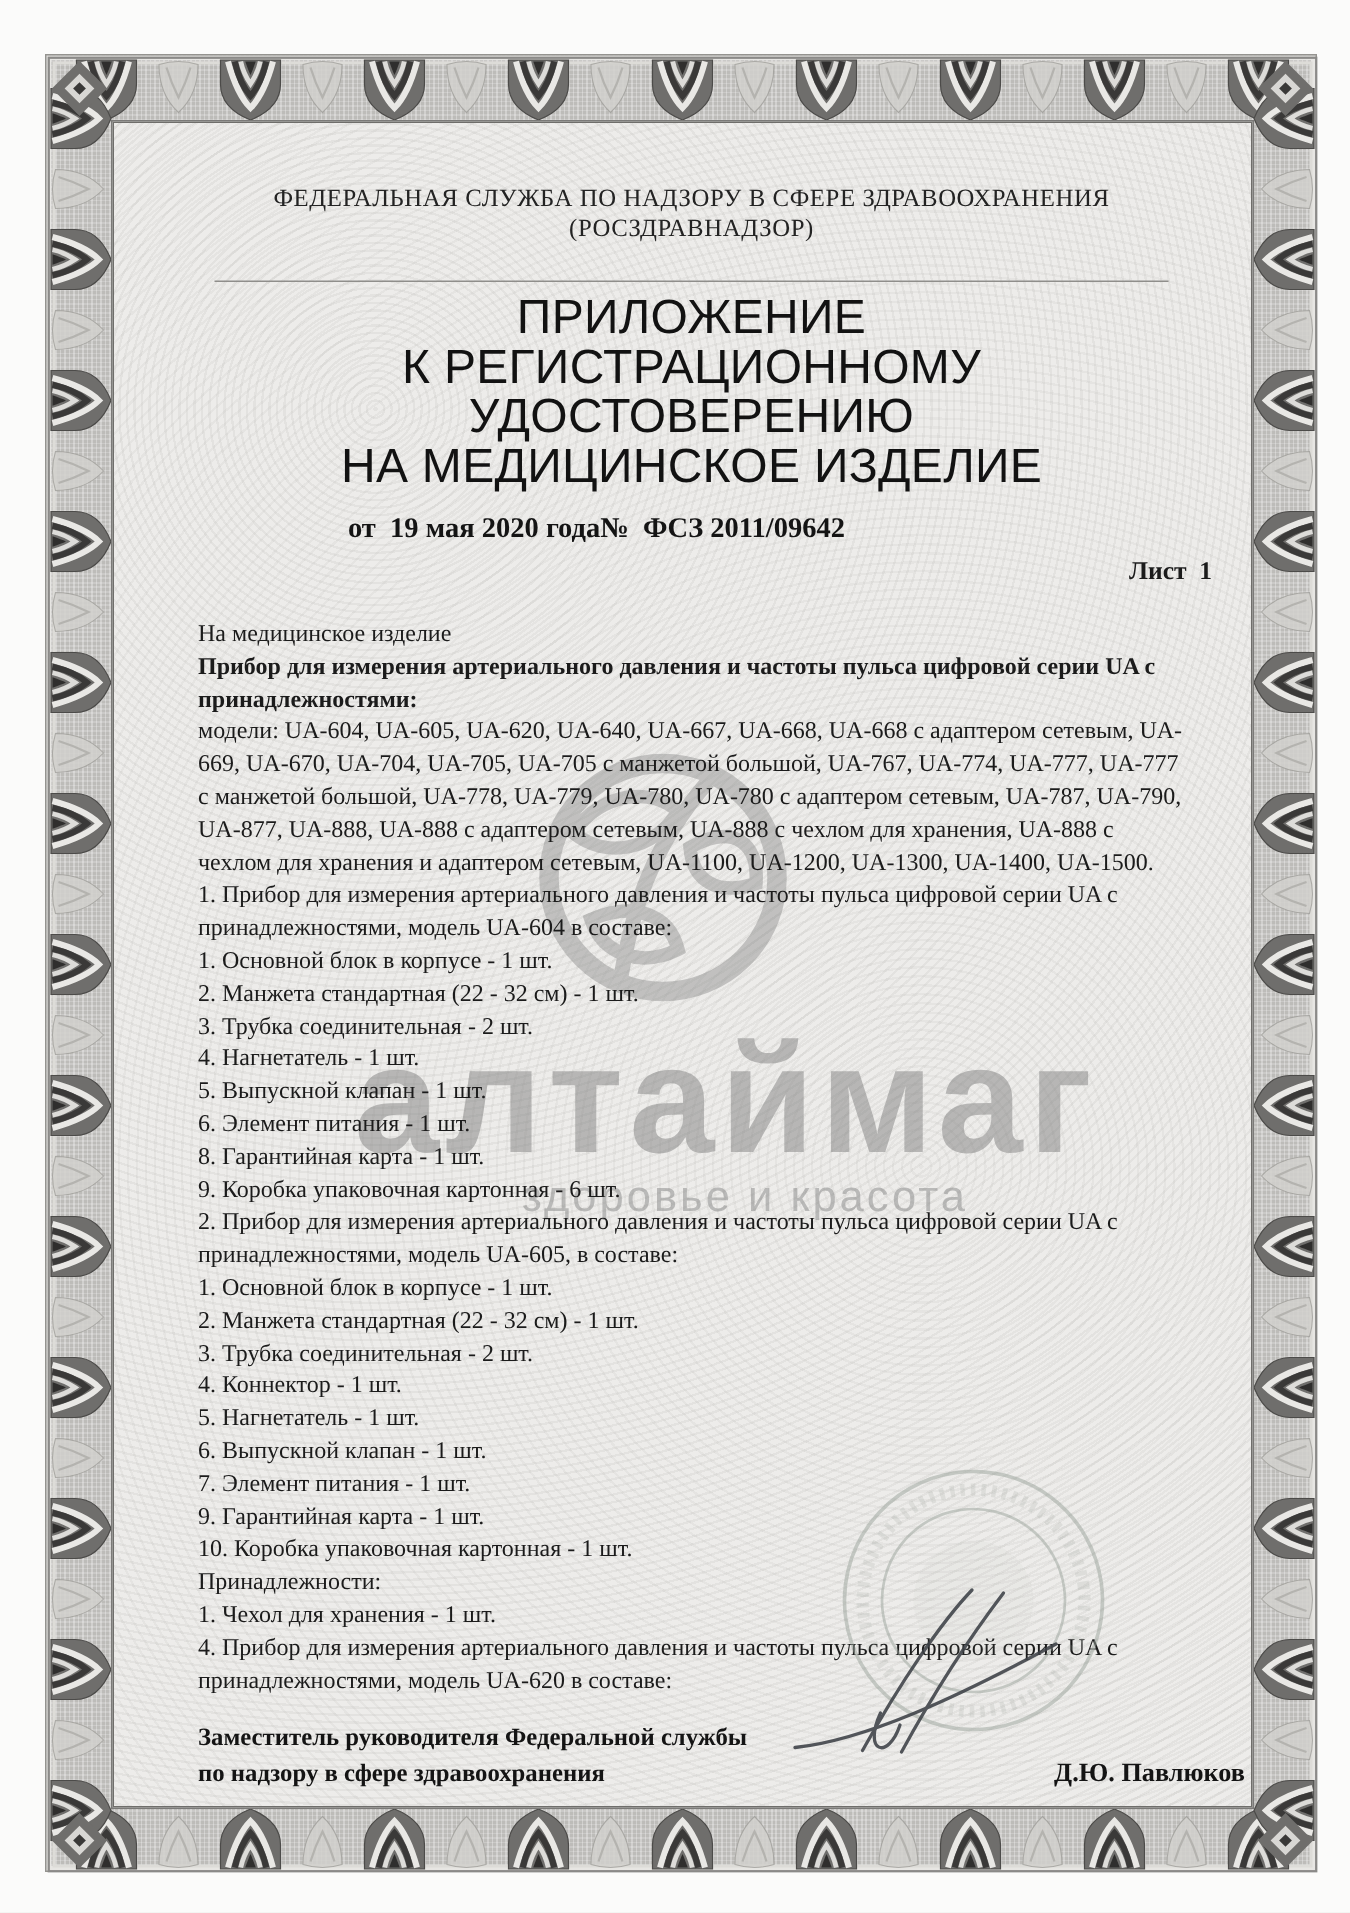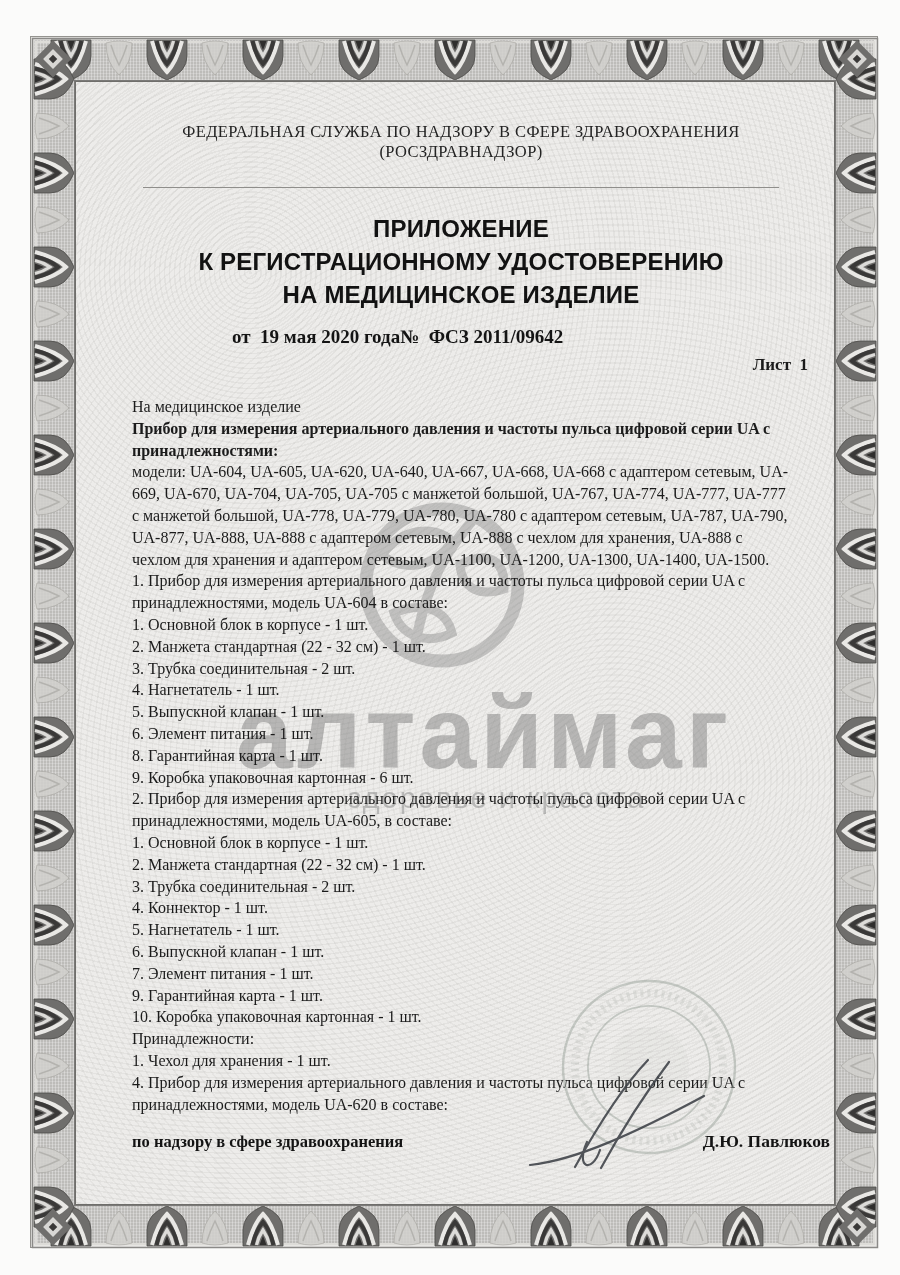--- a/index.html
+++ b/index.html
@@ -48,23 +48,23 @@
   .wm-svg{position:absolute;left:0;top:0;}
   .ink-layer{position:absolute;inset:0;z-index:3;pointer-events:none;}
   .content{
     position:relative;z-index:2;
     padding:40px 44px 0 56px;
     color:#1b1b1b;
   }
   .agency{ text-align:center;font-size:16.5px;line-height:20px;letter-spacing:.4px;color:#232323;}
   .rule{ border:none;border-top:1px solid #8f8e8b;width:636px;margin:25px auto 0; }
   .title{
-    margin-top:24px;text-align:center;
-    font-family:"Liberation Sans", sans-serif;font-weight:700;
-    font-size:24px;line-height:33px;color:#121212;letter-spacing:.2px;
+    margin-top:7px;text-align:center;
+    font-family:"Liberation Sans", sans-serif;font-weight:400;
+    font-size:32px;line-height:33px;color:#121212;letter-spacing:.2px;
   }
   .meta-row{ margin-top:15px;font-weight:700;font-size:19px;color:#141414;display:flex;}
   .meta-date{margin-left:100px;white-space:pre;}
   .meta-number{white-space:pre;}
   .sheet{ margin-top:7px;margin-right:-18px;text-align:right;font-weight:700;font-size:17px;white-space:pre;}
   .doc-body{ margin-top:21px;font-size:16px;line-height:21.8px;}
   .doc-body p{margin:0;}
   .b{font-weight:700;}
   .sig-row{ display:flex;justify-content:space-between;align-items:flex-end;margin-top:15px;margin-right:-40px;}
   .sig-left{ font-weight:700;font-size:16.5px;line-height:24px;color:#141414;}
@@ -256,20 +256,21 @@
         <p>9. Гарантийная карта - 1 шт.</p>
         <p>10. Коробка упаковочная картонная - 1 шт.</p>
         <p>Принадлежности:</p>
         <p>1. Чехол для хранения - 1 шт.</p>
 
         <p>4. Прибор для измерения артериального давления и частоты пульса цифровой серии UA с принадлежностями, модель UA-620 в составе:</p>
       </div>
 
       <div class="sig-row">
         <div class="sig-left">
+          <div>Заместитель руководителя Федеральной службы</div>
           <div>по надзору в сфере здравоохранения</div>
         </div>
         <div class="sig-name">Д.Ю. Павлюков</div>
       </div>
 
     </div>
 
     <div class="ink-layer">
       <svg width="760" height="1124" viewBox="0 0 760 1124" aria-hidden="true">
         <g transform="translate(573,985) rotate(-8)" fill="none" stroke="#9aa39b" opacity="0.5">

